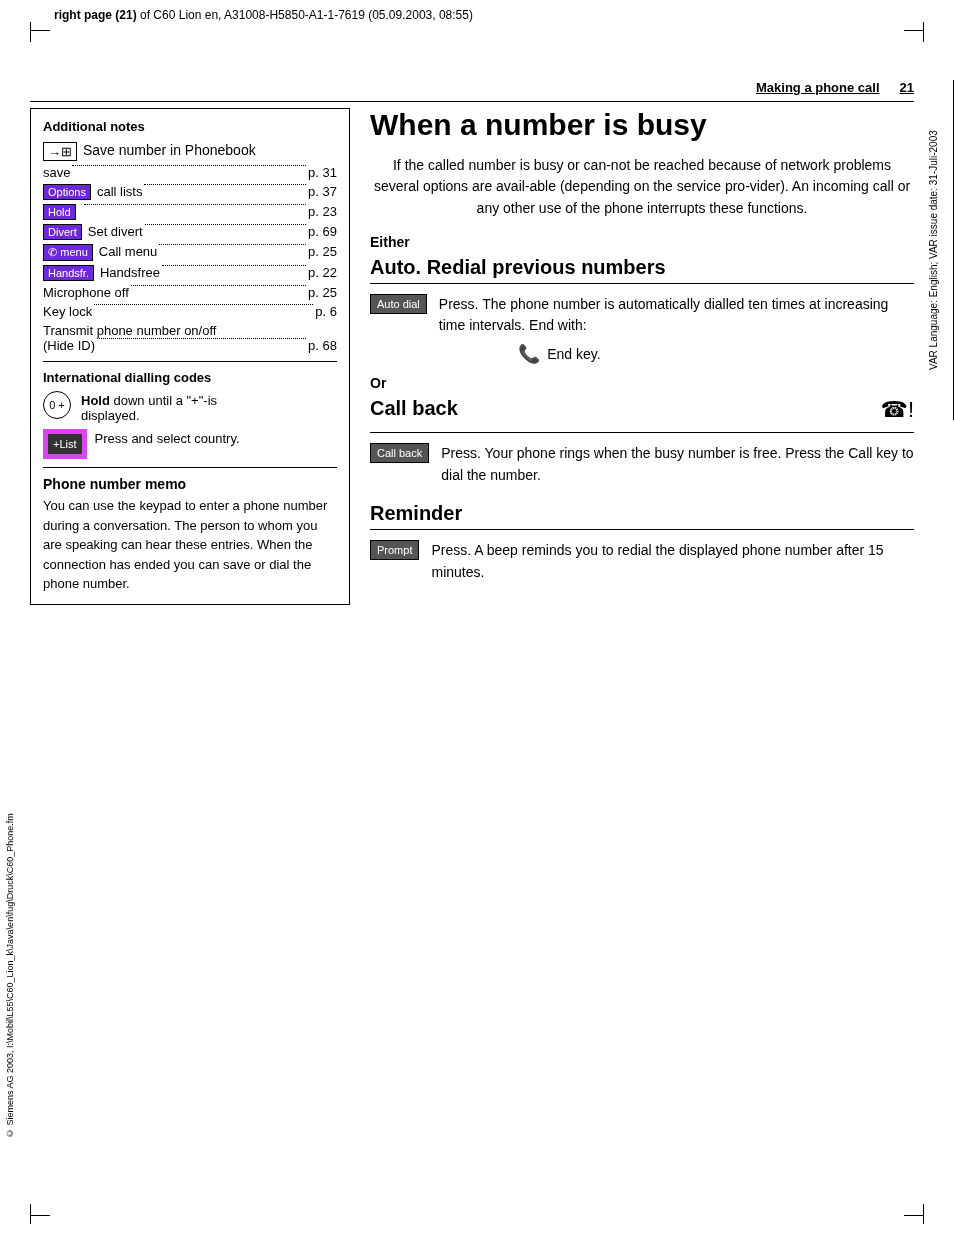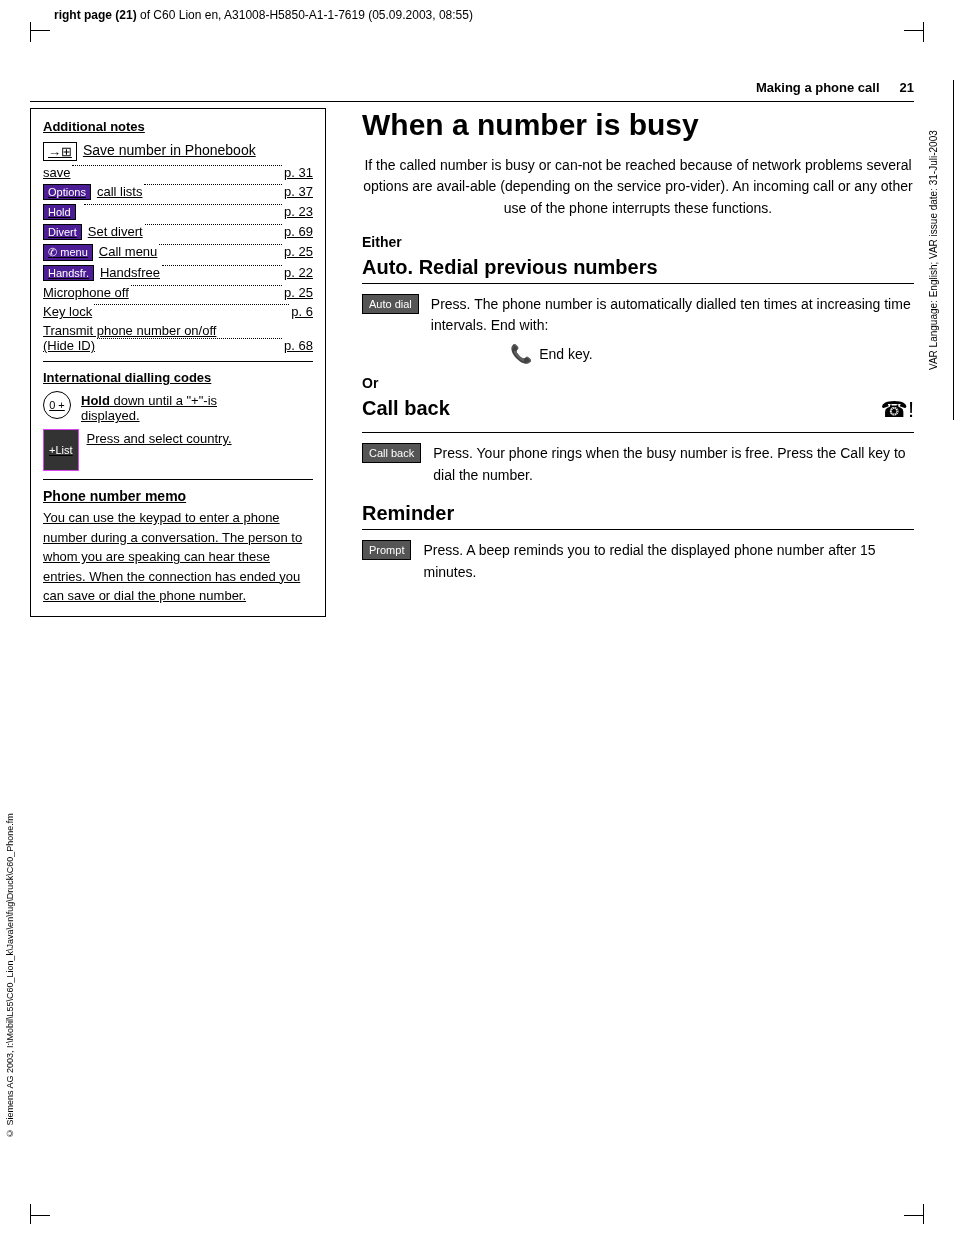--- a/index.html
+++ b/index.html
@@ -66,20 +66,21 @@
     .page-header {
       position: absolute;
       top: 80px;
       left: 30px;
       right: 40px;
       display: flex;
       justify-content: flex-end;
       align-items: center;
       padding-bottom: 6px;
       border-bottom: 1px solid #000;
+      text-decoration: underline;
     }
     .page-header-title {
       font-size: 13px;
       font-weight: bold;
       margin-right: 20px;
     }
     .page-number {
       font-size: 13px;
       font-weight: bold;
     }
@@ -89,29 +90,27 @@
       position: absolute;
       top: 108px;
       left: 30px;
       right: 40px;
       display: flex;
       gap: 20px;
     }
 
     
     .left-col {
-      width: 296px;
+      width: 320px;
       flex-shrink: 0;
-      text-decoration: underline;
     }
 
     
     .right-col {
       flex: 1;
-      margin-left: 16px;
     }
 
     
     .notes-box {
       border: 1px solid #000;
       padding: 10px 12px;
     }
     .notes-box-title {
       font-weight: bold;
       font-size: 13px;
@@ -129,21 +128,21 @@
       align-items: center;
       border: 1px solid #000;
       background: #fff;
       padding: 1px 4px;
       font-size: 11px;
       margin-right: 6px;
       white-space: nowrap;
       flex-shrink: 0;
     }
     .notes-row .icon-box.dark {
-      background: #4c1d95;
+      background: #6d28d9;
       color: #fff;
     }
     .dotted-line {
       flex: 1;
       border-bottom: 1px dotted #000;
       margin: 0 2px 3px 2px;
     }
     .page-ref {
       white-space: nowrap;
       font-size: 13px;
@@ -180,24 +179,24 @@
       flex-shrink: 0;
     }
     .intl-text {
       font-size: 13px;
       padding-top: 2px;
     }
     .intl-text b { font-weight: bold; }
 
     .list-btn {
       display: inline-flex;
-      border: 1px solid #d946ef;
+      border: 5px solid #d946ef;
       background: #333;
       color: #fff;
-      padding: 14px 5px;
+      padding: 4px 5px;
       font-size: 11px;
       margin-right: 8px;
       flex-shrink: 0;
     }
 
     .phone-memo-title {
       font-weight: bold;
       font-size: 14px;
       margin: 8px 0 4px 0;
     }

